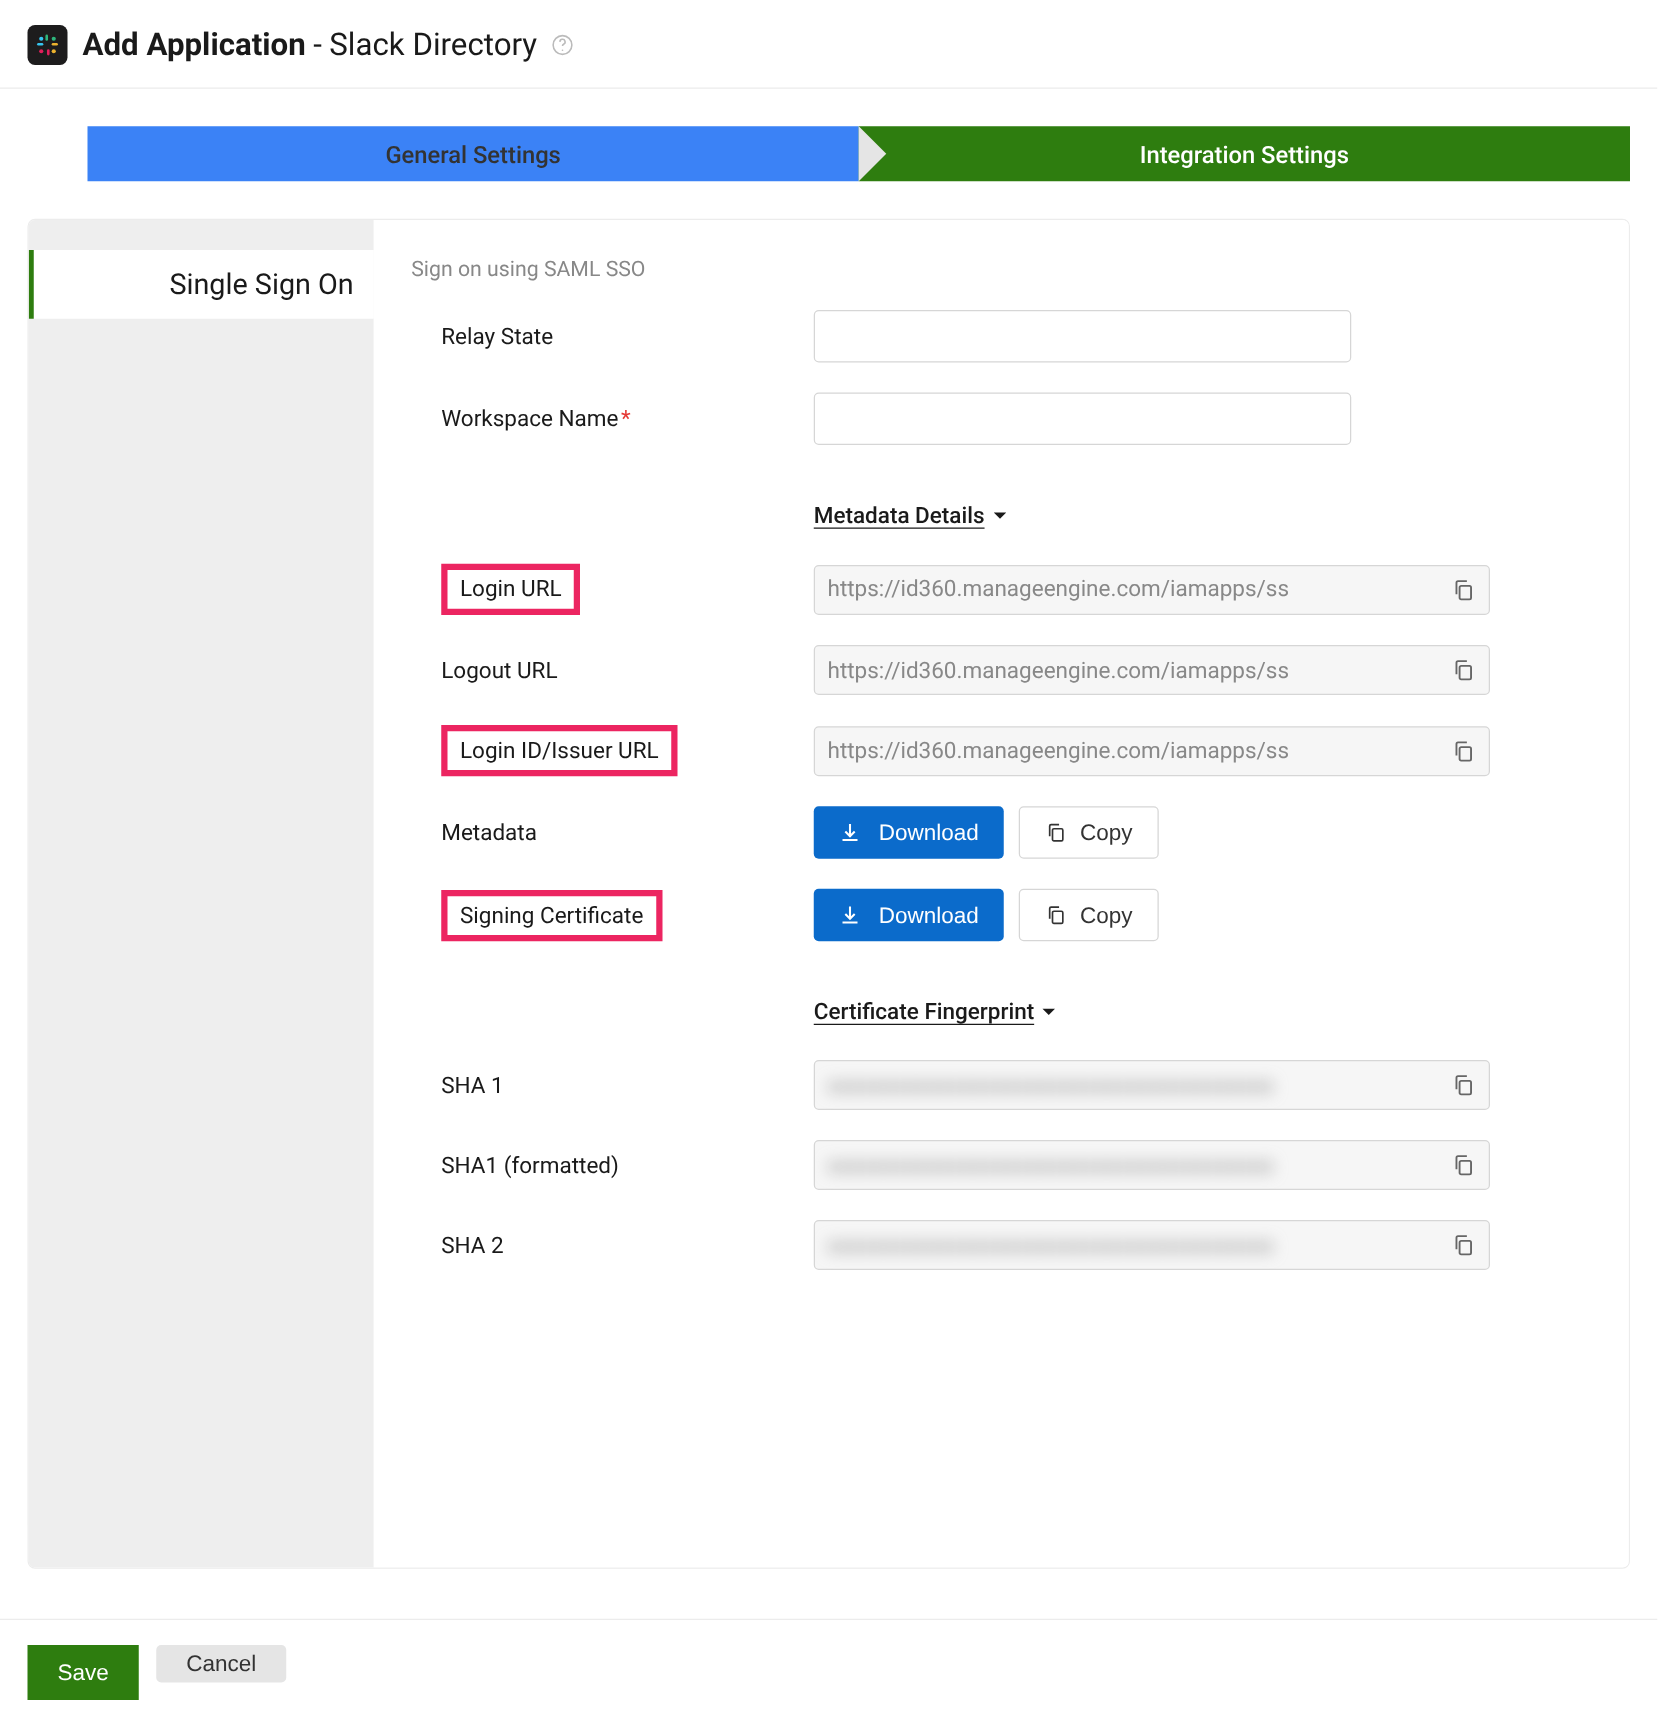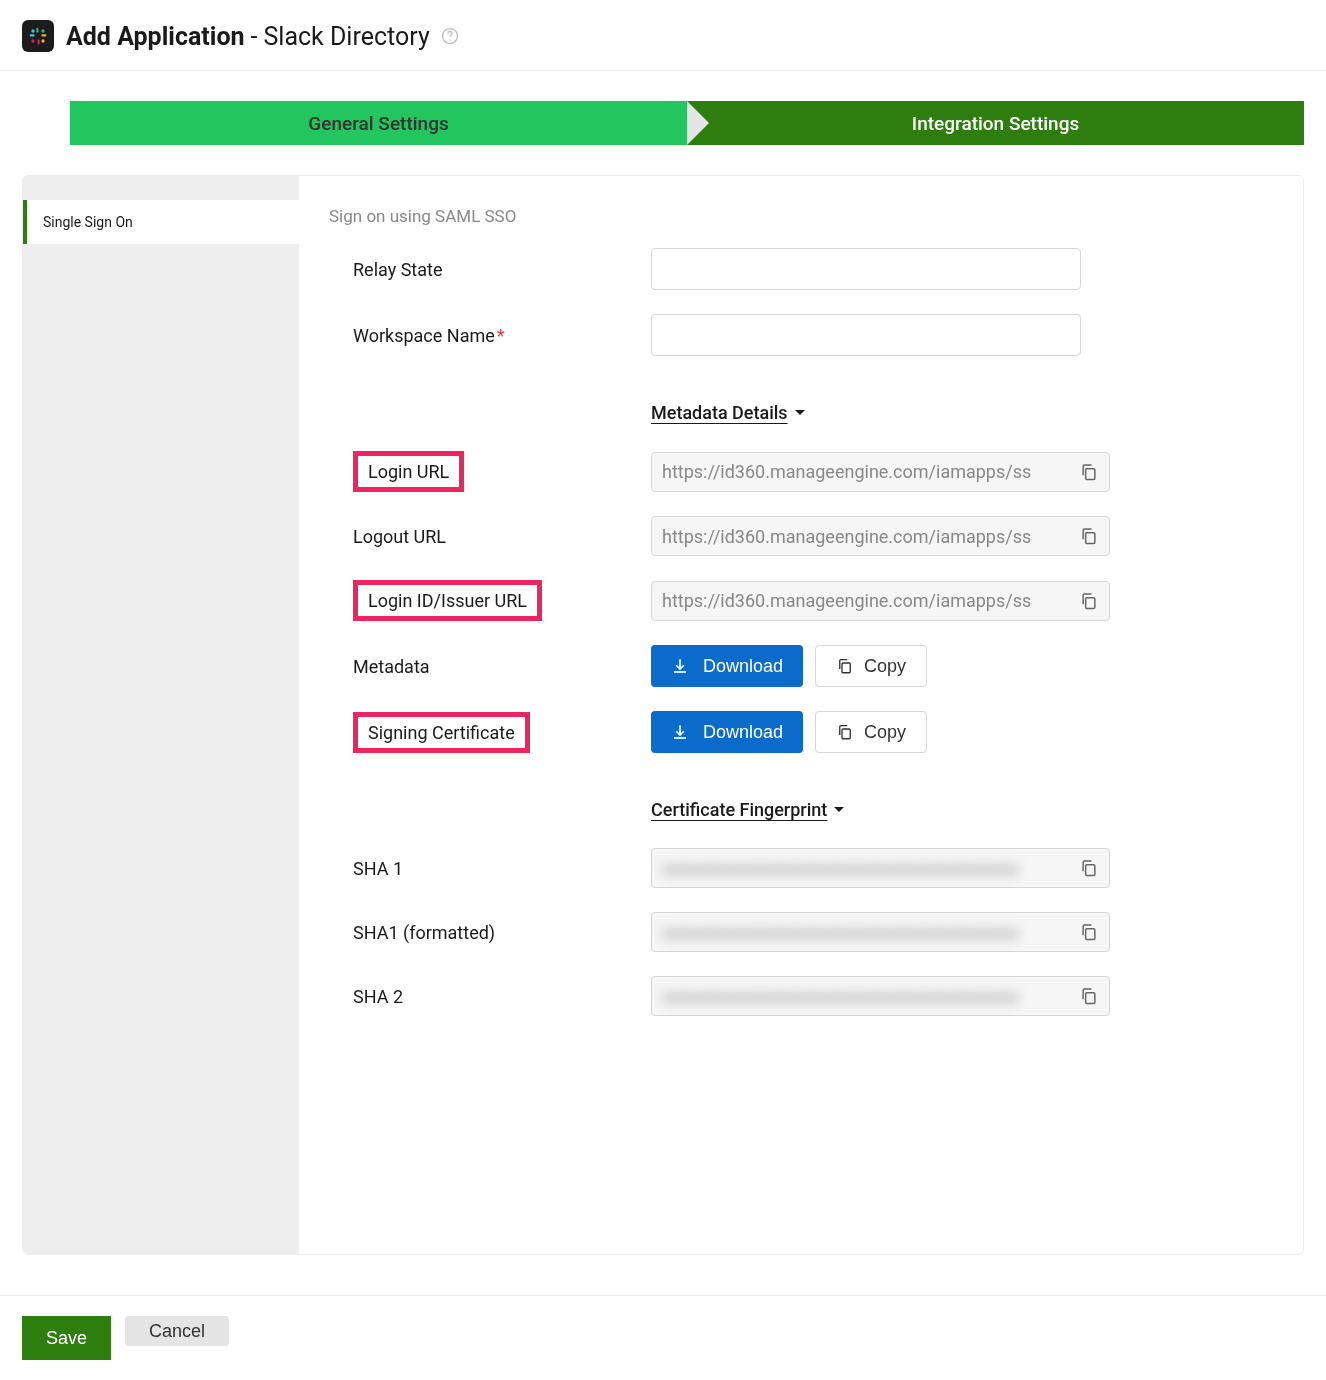--- a/index.html
+++ b/index.html
@@ -8,43 +8,43 @@
 .header { display: flex; align-items: center; gap: 12px; padding: 4px 0 18px 0; border-bottom: 1px solid #ececec; margin: 0 -22px 0 -22px; padding-left: 22px; padding-right: 22px; }
 .app-icon { width: 32px; height: 32px; border-radius: 6px; background: #1d1c1d; display: flex; align-items: center; justify-content: center; flex-shrink: 0; }
 .app-icon svg { width: 20px; height: 20px; }
 .title-wrap { font-size: 25px; font-weight: 400; display: flex; align-items: center; gap: 10px; }
 .title-bold { font-weight: 700; }
 .help-icon { width: 20px; height: 20px; color: #bbb; }
 
 .tabs-wrap { padding-top: 30px; }
 .tabs { display: flex; height: 44px; }
 .tab { flex: 1; display: flex; align-items: center; justify-content: center; font-size: 19px; font-weight: 500; position: relative; cursor: pointer; }
-.tab-general { background: #22c55e; color: #333; margin-left: 48px; }
+.tab-general { background: #3b82f6; color: #333; margin-left: 48px; }
 .tab-integration { background: #2e7d0f; color: #fff; align-items: center; }
 .tab-general::after {
   content: ""; position: absolute; right: -22px; top: 0; width: 0; height: 0;
   border-top: 22px solid transparent; border-bottom: 22px solid transparent; border-left: 22px solid #e5e5e5; z-index: 1;
 }
 
 .content-wrap { display: flex; margin-top: 30px; border: 1px solid #ececec; border-radius: 6px; overflow: hidden; min-height: 1080px; }
 .sidebar { width: 276px; background: #eeeeee; flex-shrink: 0; padding-top: 24px; }
-.sidebar-item { background: #fff; border-left: 4px solid #2e7d0f; padding: 14px 16px; font-size: 14px; cursor: pointer; }
+.sidebar-item { background: #fff; border-left: 4px solid #2e7d0f; padding: 14px 16px; font-size: 23px; cursor: pointer; text-align: right; }
 
 .main { flex: 1; background: #fff; padding: 30px 30px 40px 30px; }
 .section-note { color: #888; font-size: 17px; margin-bottom: 22px; }
 
 .form-row { display: flex; align-items: center; margin-bottom: 24px; }
 .form-label-col { width: 322px; flex-shrink: 0; padding-left: 24px; font-size: 18px; }
 .form-field-col { flex: 1; }
 .highlight { border: 5px solid #ec2561; padding: 5px 10px; display: inline-block; }
 .required { color: #e53935; margin-left: 2px; }
 
 .text-input { width: 430px; height: 42px; border: 1px solid #d6d6d6; border-radius: 4px; padding: 0 10px; font-size: 16px; }
 
-.readonly-wrap { display: flex; align-items: center; width: 459px; height: 40px; background: #f6f6f6; border: 1px solid #d6d6d6; border-radius: 4px; padding: 0 10px; gap: 10px; }
+.readonly-wrap { display: flex; align-items: center; width: 541px; height: 40px; background: #f6f6f6; border: 1px solid #d6d6d6; border-radius: 4px; padding: 0 10px; gap: 10px; }
 .readonly-text { flex: 1; color: #888; font-size: 18px; white-space: nowrap; overflow: hidden; }
 .copy-icon { width: 20px; height: 20px; color: #666; cursor: pointer; flex-shrink: 0; }
 .blur { filter: blur(6px); }
 
 .collapse-header { display: flex; align-items: center; gap: 6px; font-size: 18px; font-weight: 500; text-decoration: underline; text-underline-offset: 4px; margin: 12px 0 28px 0; cursor: pointer; }
 .caret-down { display: inline-block; }
 
 .btn-row { display: flex; gap: 12px; }
 .btn { height: 42px; border-radius: 4px; display: inline-flex; align-items: center; justify-content: center; gap: 10px; padding: 0 20px; font-size: 18px; cursor: pointer; border: none; }
 .btn-primary { background: #0b6bcb; color: #fff; gap: 14px; }

